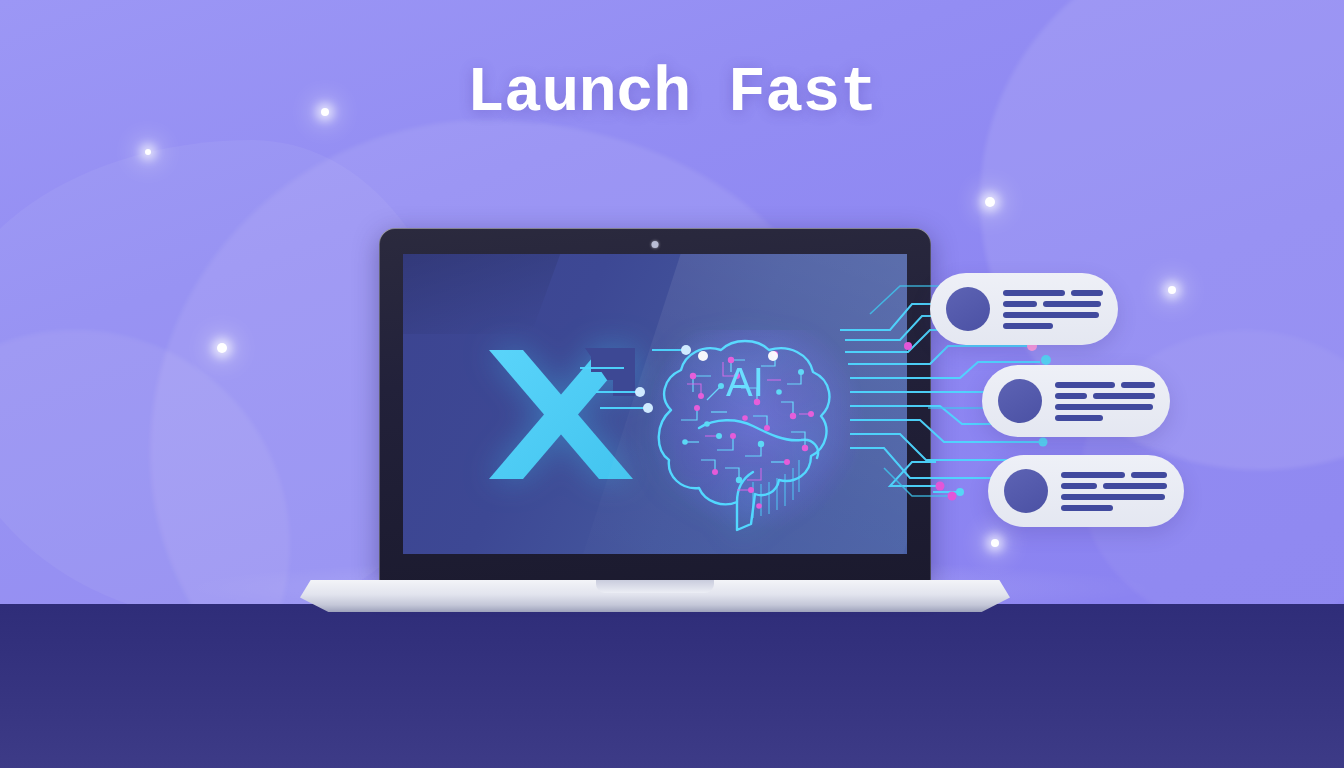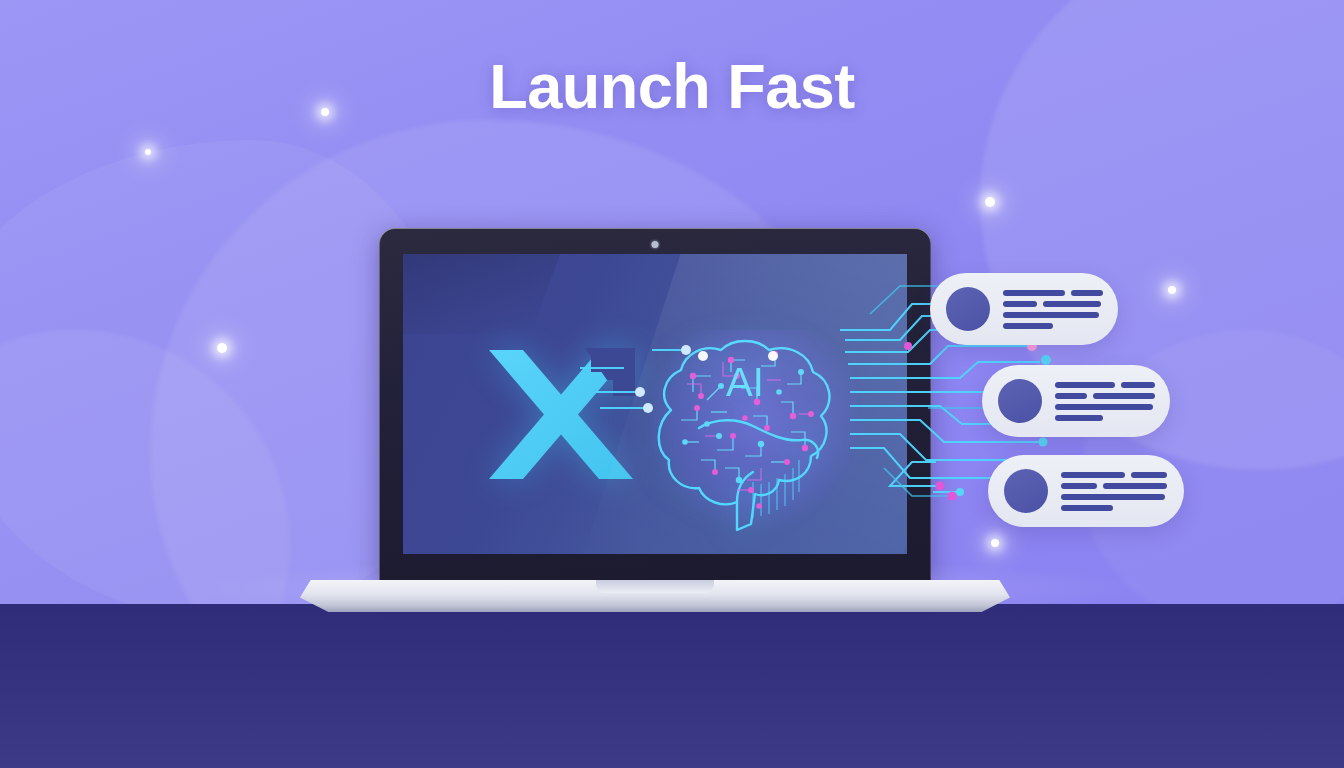--- a/index.html
+++ b/index.html
@@ -83,23 +83,23 @@
         box-shadow:0 7px 20px rgba(60,45,130,.18);}
   .card.c1{left:930px;top:273px;width:150px;}
   .card.c2{left:982px;top:365px;width:150px;}
   .card.c3{left:988px;top:455px;width:158px;}
   .avatar{flex:0 0 auto;width:44px;height:44px;border-radius:50%;
           background:linear-gradient(150deg,#5d63b4 0%,#4b51a4 100%);}
   .lines{display:flex;flex-direction:column;gap:5px;flex:1;}
   .lrow{display:flex;gap:6px;}
   .bar{height:6px;border-radius:3px;background:#414a9e;}
 
-  h1.title{position:absolute;left:0;right:0;top:46px;margin:4px;text-align:center;
+  h1.title{position:absolute;left:0;right:0;top:46px;margin:12px;text-align:center;
            font-size:63px;font-weight:bold;color:#ffffff;letter-spacing:-.5px;
-           font-family:Liberation Sans, sans-serif;
+           font-family:Liberation Mono, monospace;
            text-shadow:0 2px 14px rgba(70,50,160,.30);}
 </style>
 </head>
 <body>
 
 <div id="stage">
 
   <div class="bg">
     <div class="blob b1"></div>
     <div class="blob b2"></div>

